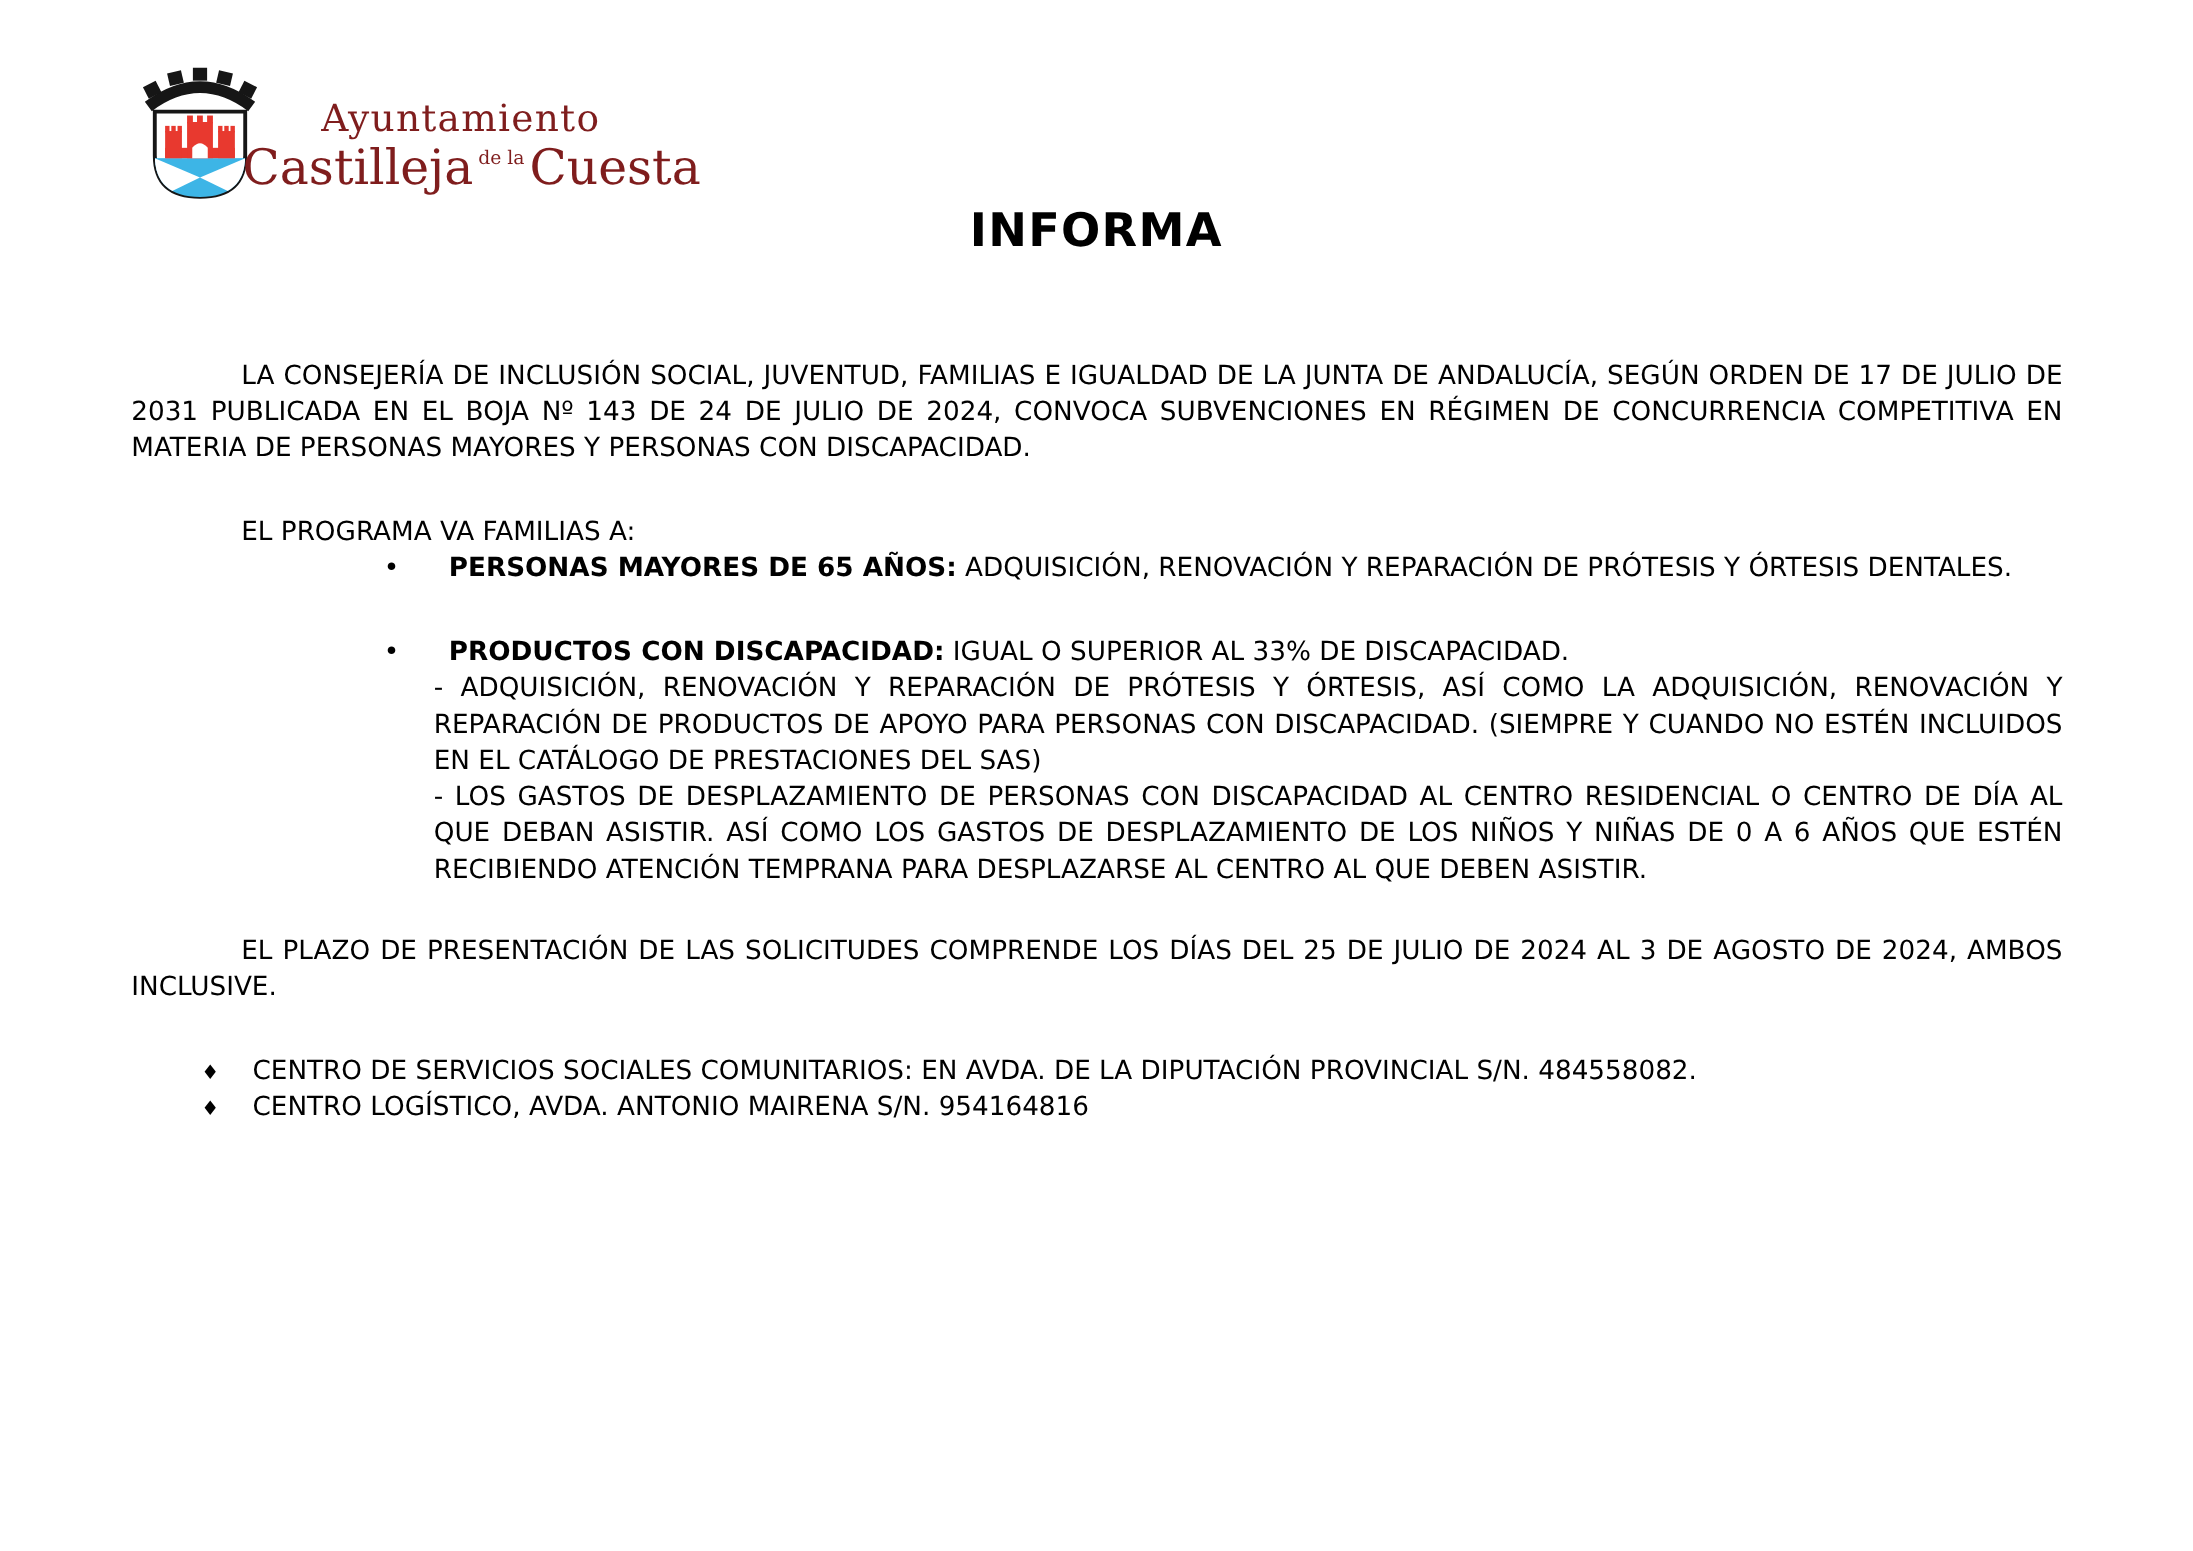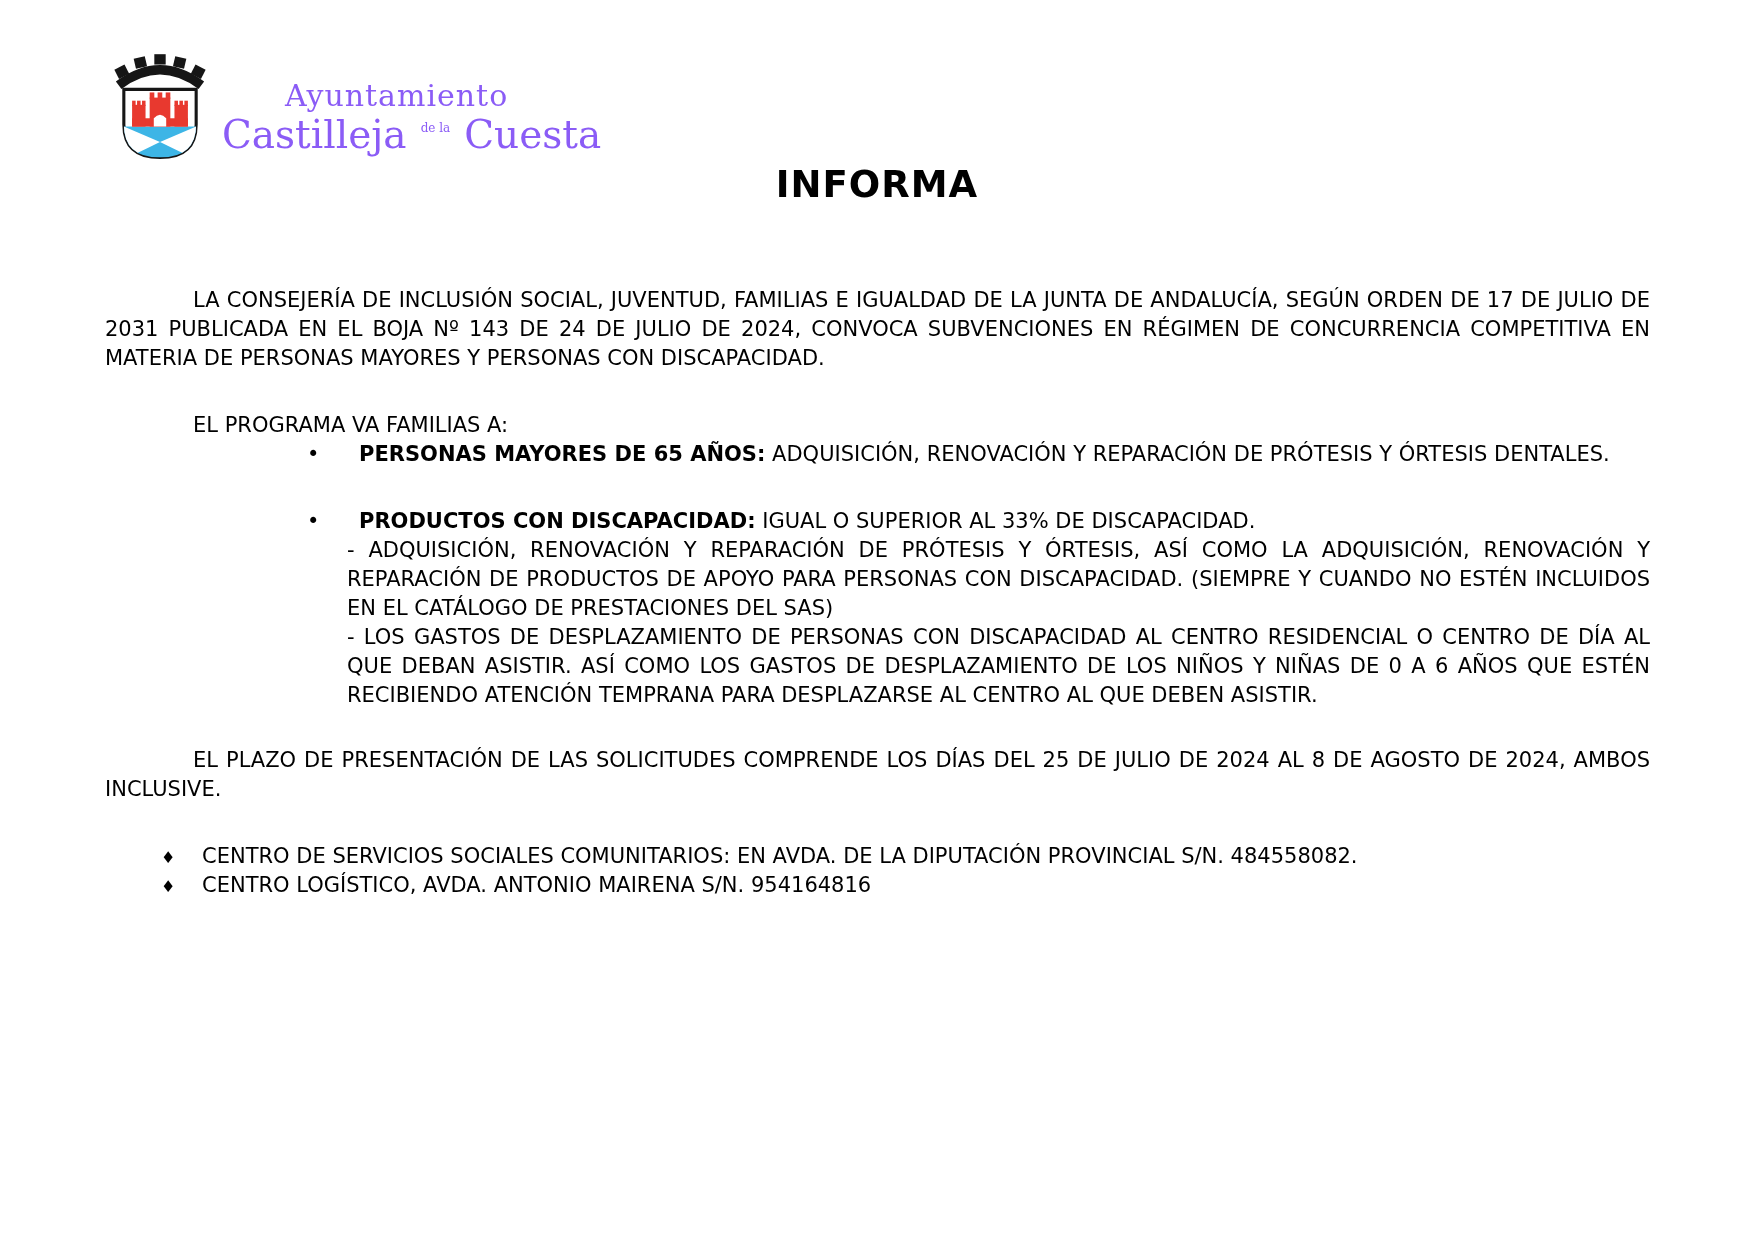--- a/index.html
+++ b/index.html
@@ -2,25 +2,25 @@
 <html><head>
 <meta charset="utf-8">
 <style>
   html,body { margin:0; padding:0; background:#ffffff; }
   body { width:1754px; height:1241px; font-family:"DejaVu Sans", sans-serif; color:#000; }
   .page { position:relative; width:1754px; height:1241px; background:#fff; overflow:hidden; }
 
   
   .logo { position:absolute; left:108px; top:48px; width:500px; height:130px; }
   .coat { position:absolute; left:0; top:0; width:104px; height:124px; }
-  .logo-text { position:absolute; left:112px; top:30px; width:380px; height:100px;
-               font-family:"DejaVu Serif", serif; color:#8b5cf6; }
+  .logo-text { position:absolute; left:84px; top:30px; width:380px; height:100px;
+               font-family:"DejaVu Serif", serif; color:#7f1d1d; }
   .org-name { position:absolute; left:65px; top:0; font-size:30px; letter-spacing:1px; white-space:nowrap; }
   .muni-name { position:absolute; left:2px; top:34px; font-size:39px; letter-spacing:0px; white-space:nowrap; }
-  .muni-infix { font-size:12px; position:relative; top:-16px; margin:0 14px; letter-spacing:0; }
+  .muni-infix { font-size:15px; position:relative; top:-16px; margin:0 4px; letter-spacing:0; }
 
   
   .title { position:absolute; top:163px; left:0; width:1754px; text-align:center;
            font-size:37px; font-weight:bold; letter-spacing:1px; }
 
   
   .content { position:absolute; left:105px; top:286px; width:1545px;
              font-size:21px; line-height:29px; text-align:justify; }
   .content p { margin:0; }
   p.indent { text-indent:88px; }
@@ -104,21 +104,21 @@
         <p><strong>PERSONAS MAYORES DE 65 AÑOS:</strong> <span>ADQUISICIÓN, RENOVACIÓN Y REPARACIÓN DE PRÓTESIS Y ÓRTESIS DENTALES.</span></p>
       </li>
       <li>
         <span class="bullet">•</span>
         <p><strong>PRODUCTOS CON DISCAPACIDAD:</strong> <span>IGUAL O SUPERIOR AL 33% DE DISCAPACIDAD.</span></p>
         <p>- ADQUISICIÓN, RENOVACIÓN Y REPARACIÓN DE PRÓTESIS Y ÓRTESIS, ASÍ COMO LA ADQUISICIÓN, RENOVACIÓN Y REPARACIÓN DE PRODUCTOS DE APOYO PARA PERSONAS CON DISCAPACIDAD. (SIEMPRE Y CUANDO NO ESTÉN INCLUIDOS EN EL CATÁLOGO DE PRESTACIONES DEL SAS)</p>
         <p>- LOS GASTOS DE DESPLAZAMIENTO DE PERSONAS CON DISCAPACIDAD AL CENTRO RESIDENCIAL O CENTRO DE DÍA AL QUE DEBAN ASISTIR. ASÍ COMO LOS GASTOS DE DESPLAZAMIENTO DE LOS NIÑOS Y NIÑAS DE 0 A 6 AÑOS QUE ESTÉN RECIBIENDO ATENCIÓN TEMPRANA PARA DESPLAZARSE AL CENTRO AL QUE DEBEN ASISTIR.</p>
       </li>
     </ul>
 
-    <p class="indent gap-after">EL PLAZO DE PRESENTACIÓN DE LAS SOLICITUDES COMPRENDE LOS DÍAS DEL 25 DE JULIO DE 2024 AL 8 DE AGOSTO DE 2024, AMBOS INCLUSIVE.</p>
+    <p class="indent gap-after">EL PLAZO DE PRESENTACIÓN DE LAS SOLICITUDES COMPRENDE LOS DÍAS DEL 25 DE JULIO DE 2024 AL 3 DE AGOSTO DE 2024, AMBOS INCLUSIVE.</p>
 
 
     <ul class="contact">
       <li>
         <span class="diamond">♦</span>
         <span>CENTRO DE SERVICIOS SOCIALES COMUNITARIOS: EN AVDA. DE LA DIPUTACIÓN PROVINCIAL S/N. 484558082.</span>
       </li>
       <li>
         <span class="diamond">♦</span>
         <span>CENTRO LOGÍSTICO, AVDA. ANTONIO MAIRENA S/N. 954164816</span>

